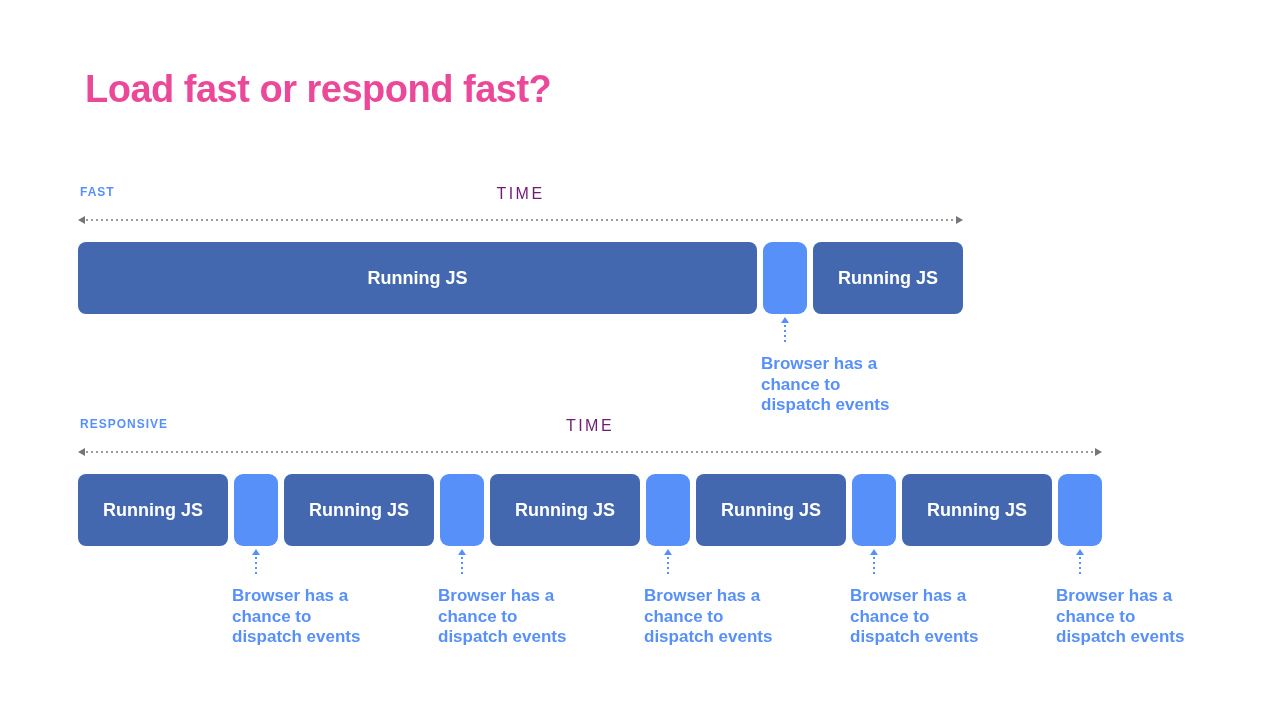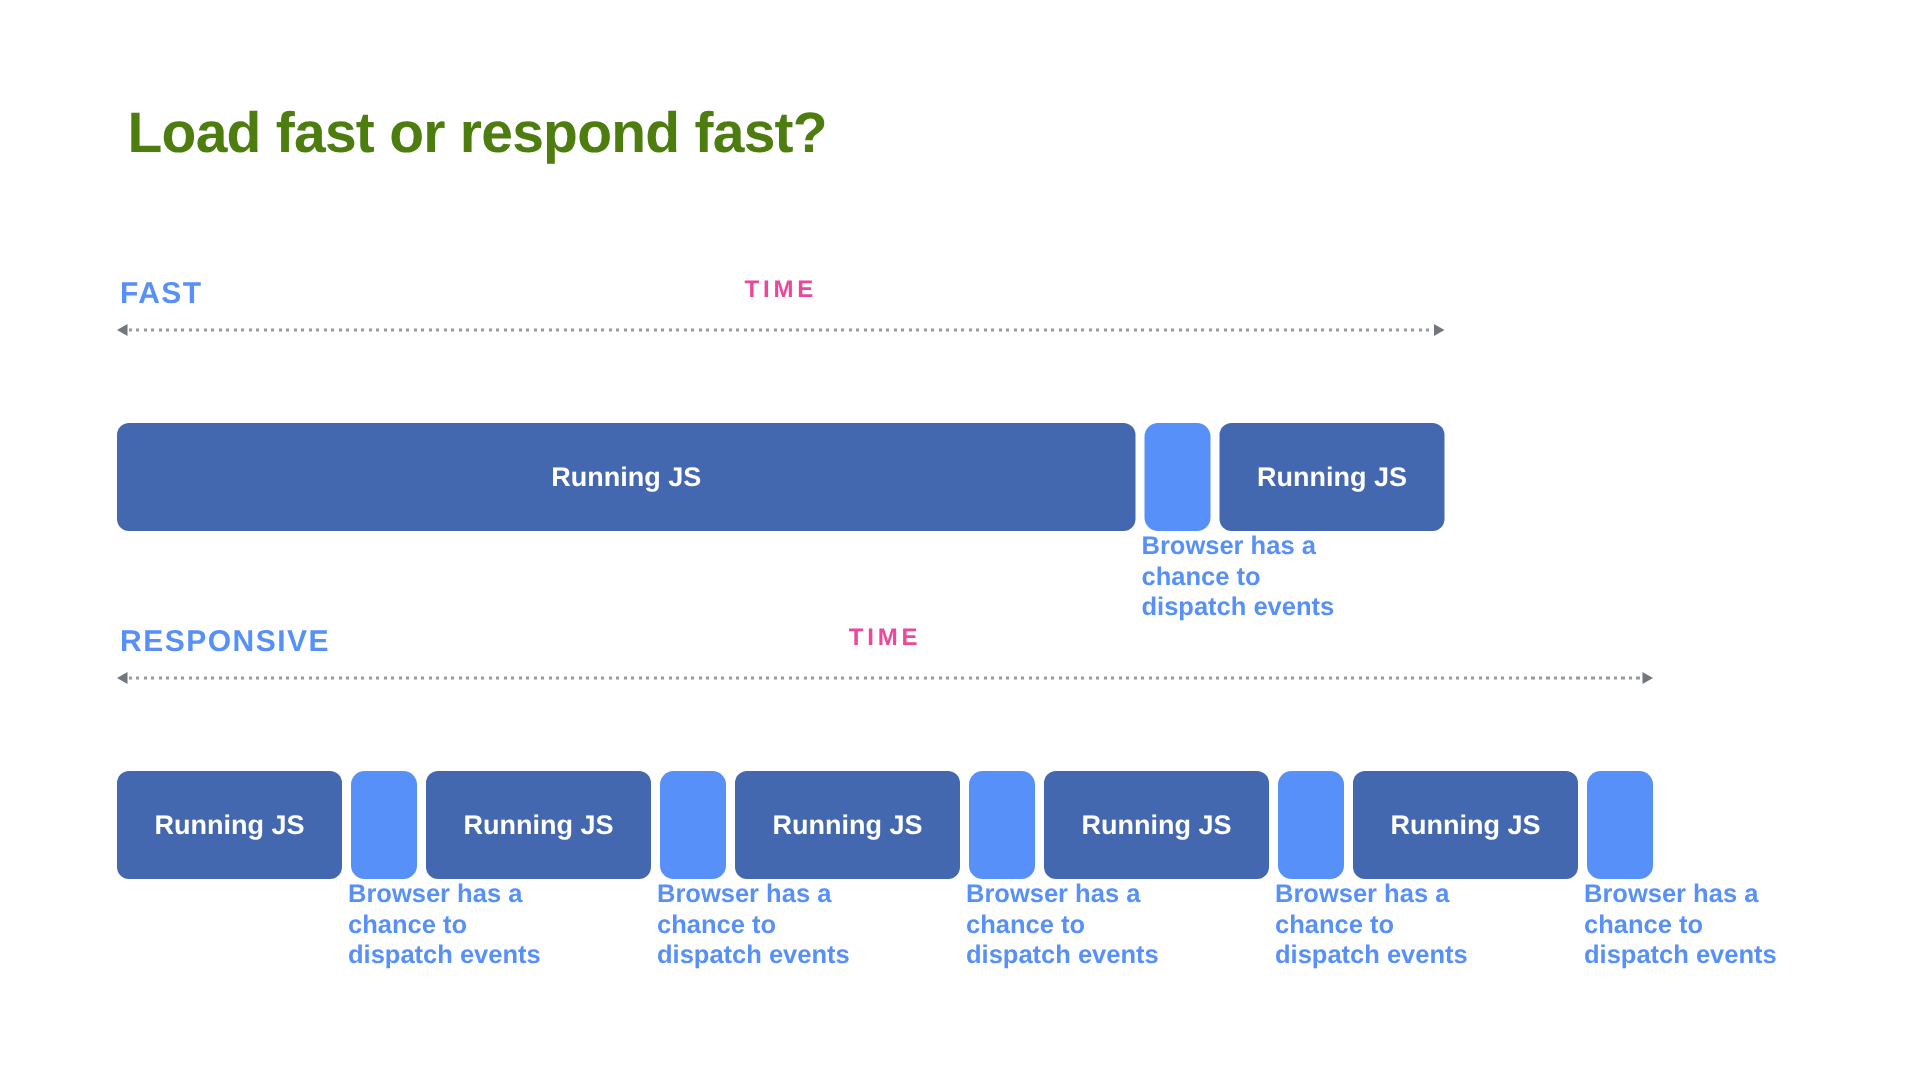--- a/index.html
+++ b/index.html
@@ -15,37 +15,37 @@
     background: #ffffff;
     overflow: hidden;
   }
   .slide-title {
     position: absolute;
     left: 85px;
     top: 68px;
     margin: 0;
     font-size: 38px;
     font-weight: 700;
-    color: #4d7c0f;
+    color: #ec4899;
     letter-spacing: -0.5px;
   }
   .timeline { position: absolute; left: 78px; }
   .timeline[data-name="timeline-fast"]       { top: 185px; width: 885px;  }
   .timeline[data-name="timeline-responsive"] { top: 417px; width: 1024px; }
 
   .tl-name {
     position: absolute; left: 2px; top: 0;
-    font-size: 20px; font-weight: 700;
+    font-size: 12px; font-weight: 700;
     color: #5890fa; letter-spacing: 1px;
   }
   .tl-time {
     position: absolute; left: 0; right: 0; top: 0;
     text-align: center;
-    font-size: 16px; font-weight: 700;
-    color: #ec4899; letter-spacing: 2.5px;
+    font-size: 16px; font-weight: 400;
+    color: #701a75; letter-spacing: 2.5px;
   }
   .axis {
     position: absolute; top: 31px; left: 0; right: 0; height: 8px;
   }
   .axis-dots {
     position: absolute; left: 8px; right: 8px; top: 3px; height: 2px;
     background: repeating-linear-gradient(to right, #969ba0 0 2px, transparent 2px 5px);
   }
   .axis-arrow-left {
     position: absolute; left: 0; top: 0;
@@ -58,21 +58,21 @@
     position: absolute; right: 0; top: 0;
     width: 0; height: 0;
     border-top: 4px solid transparent;
     border-bottom: 4px solid transparent;
     border-left: 7px solid #73777d;
   }
   .bars {
     position: absolute; top: 57px; left: 0;
     display: flex; gap: 6px; height: 72px;
   }
-  .seg { height: 72px; flex: 0 0 auto; box-sizing: border-box; margin-top: 40px; }
+  .seg { height: 72px; flex: 0 0 auto; box-sizing: border-box; }
   .seg.js {
     background: #4468b0;
     border-radius: 8px;
     color: #ffffff;
     font-size: 18px; font-weight: 700;
     display: flex; align-items: center; justify-content: center;
     white-space: nowrap;
   }
   .seg.gap {
     background: #5890fa;

